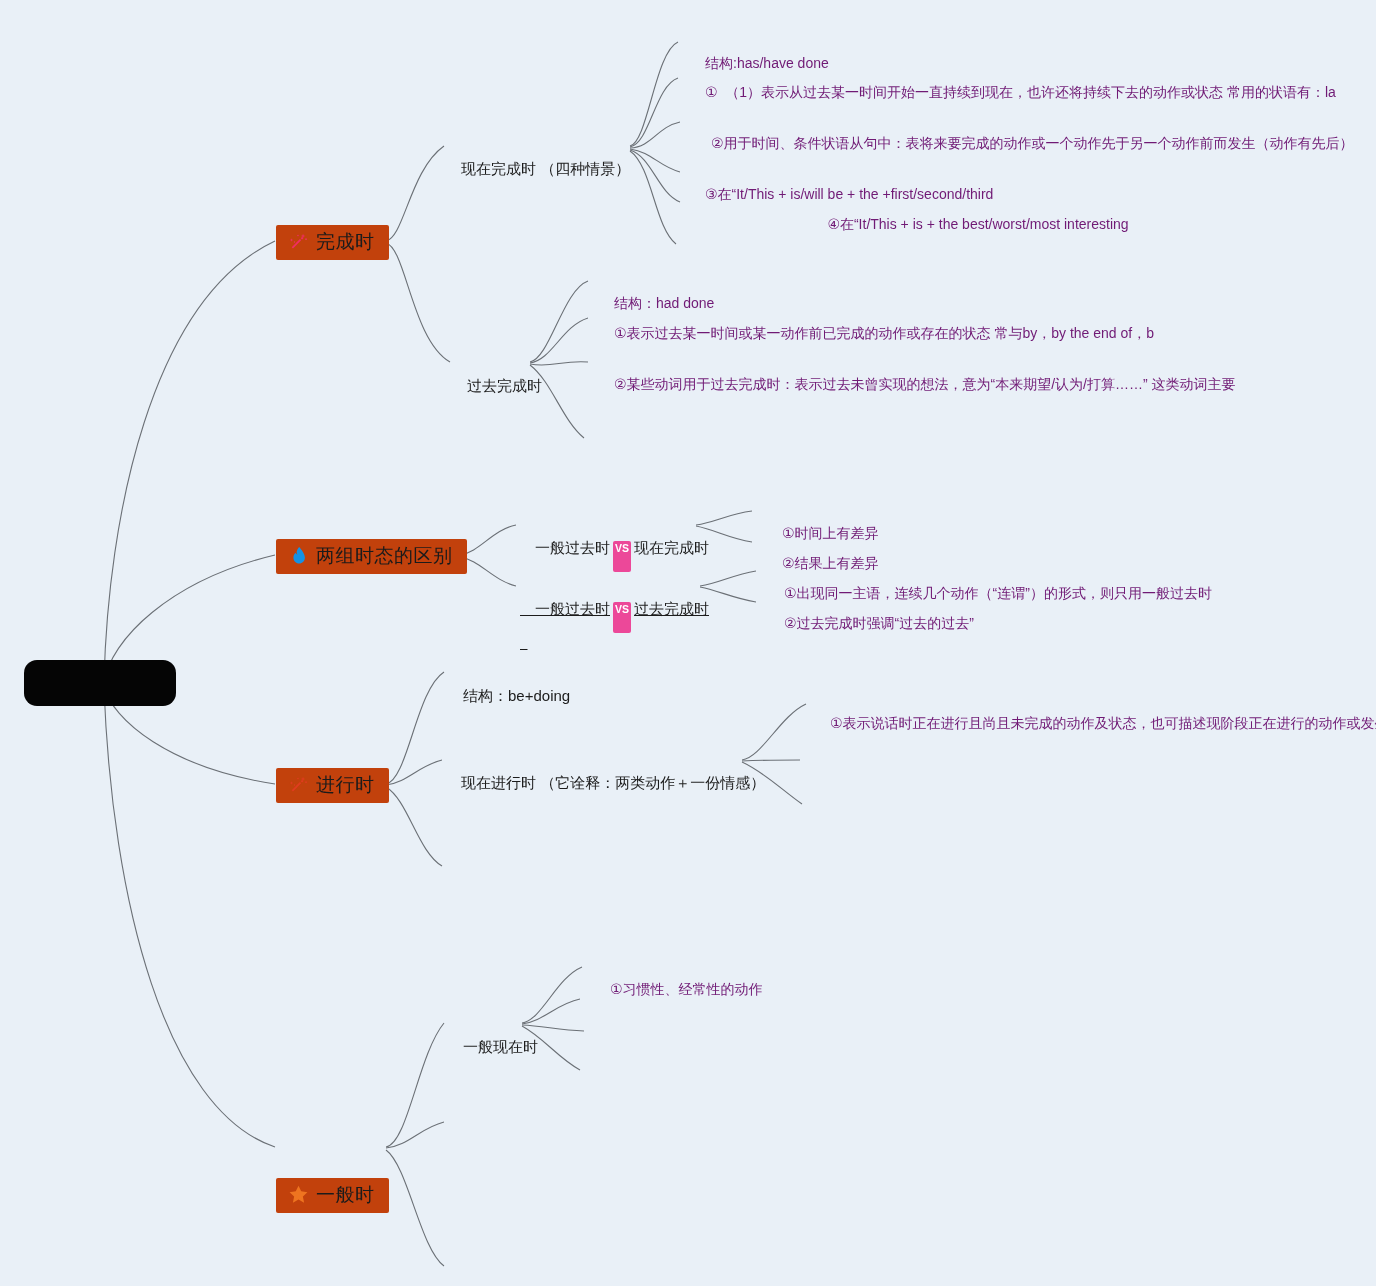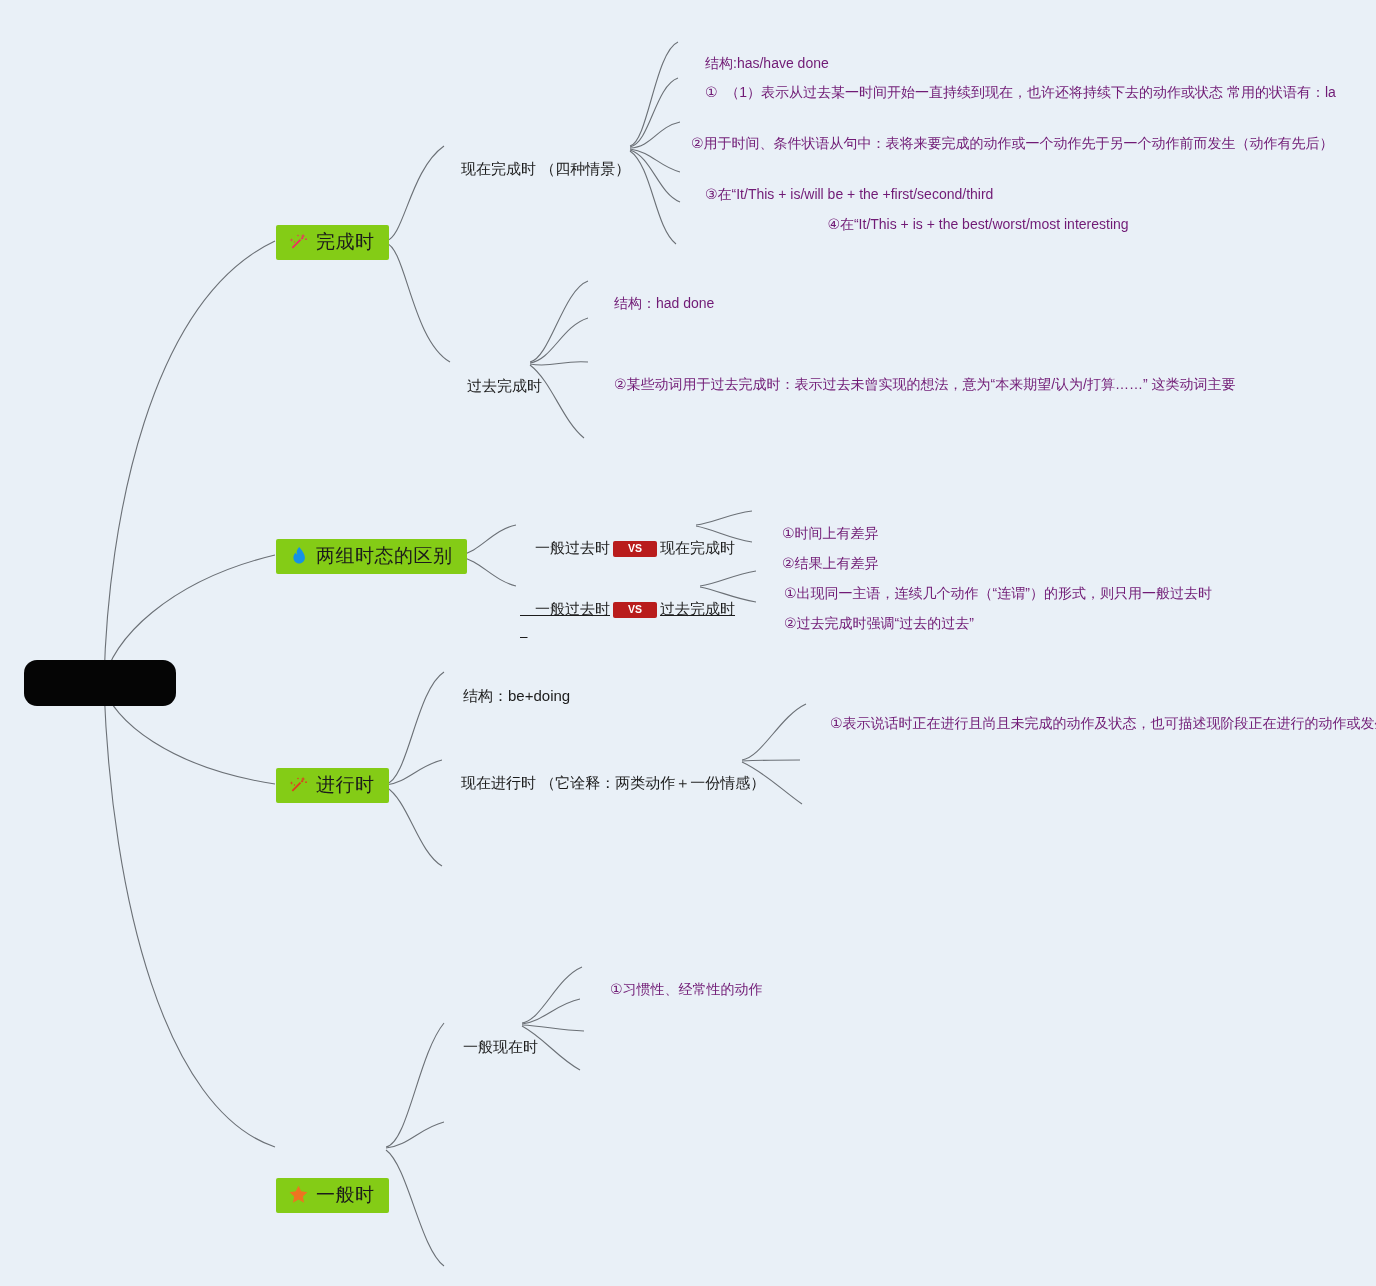--- a/index.html
+++ b/index.html
@@ -40,21 +40,21 @@
     height: 46px;
     left: 24px;
     top: 660px;
   }
 
   
   .chip {
     display: flex;
     align-items: center;
     gap: 7px;
-    background: #84cc16;
+    background: #c2410c;
     padding: 5px 14px 6px 12px;
     border-radius: 2px;
     font-size: 19px;
     color: #1b1b1b;
     line-height: 1.25;
   }
   .chip-label { font-size: 19px; letter-spacing: .5px; }
   .chip-icon {
     width: 21px;
     height: 21px;
@@ -79,28 +79,28 @@
     font-size: 14px;
     color: #701a75;
     line-height: 1.52;
     font-family: "Liberation Serif", "DejaVu Serif", serif;
   }
   .t3 .cn { font-family: "Liberation Sans", "DejaVu Sans", sans-serif; }
 
   
   .vs-badge {
     display: inline-block;
-    background: #b91c1c;
+    background: #ec4899;
     color: #ffffff;
     font-size: 10.5px;
     font-weight: bold;
     font-family: "Liberation Sans", "DejaVu Sans", sans-serif;
     line-height: 14px;
-    height: 16px;
-    padding: 0 15px;
+    height: 31px;
+    padding: 0 2px;
     border-radius: 2px;
     vertical-align: 1px;
     margin: 0 3px;
   }
 </style>
 </head>
 <body>
 
 <div id="canvas">
 
@@ -179,36 +179,39 @@
   <div class="node t2" style="left:446px; top:136px;">
     <span class="cn">现在完成时 （四种情景）</span>
   </div>
 
   <div class="node t3" style="left:691px; top:32px; width:560px;">
     <span class="cn">结构:has/have done</span>
   </div>
   <div class="node t3" style="left:691px; top:61px; width:512px;">
     <span class="cn">①  （1）表示从过去某一时间开始一直持续到现在，也许还将持续下去的动作或状态 常用的状语有：la</span>
   </div>
-  <div class="node t3" style="left:677px; top:112px; width:505px;">
+  <div class="node t3" style="left:697px; top:112px; width:505px;">
     <span class="cn">②用于时间、条件状语从句中：表将来要完成的动作或一个动作先于另一个动作前而发生（动作有先后）</span>
   </div>
   <div class="node t3" style="left:691px; top:163px; width:560px;">
     <span class="cn">③在“It/This + is/will be + the +first/second/third</span>
   </div>
   <div class="node t3" style="left:691px; top:193px; width:560px;text-align:center;">
     <span class="cn">④在“It/This + is + the best/worst/most interesting</span>
   </div>
 
   <div class="node t2" style="left:452px; top:353px;">
     <span class="cn">过去完成时</span>
   </div>
 
   <div class="node t3" style="left:600px; top:272px; width:520px;">
     <span class="cn">结构：had done</span>
+  </div>
+  <div class="node t3" style="left:600px; top:302px; width:504px;">
+    <span class="cn">①表示过去某一时间或某一动作前已完成的动作或存在的状态 常与by，by the end of，b</span>
   </div>
   <div class="node t3" style="left:600px; top:353px; width:500px;text-align:right;">
     <span class="cn">②某些动词用于过去完成时：表示过去未曾实现的想法，意为“本来期望/认为/打算……” 这类动词主要</span>
   </div>
 
   <div class="node chip" style="left:276px; top:539px;">
     <span class="chip-icon">
       <svg viewBox="0 0 24 24" width="20" height="21">
         <path fill="#1592e6" d="M12.2 1.8 C12.2 1.8 9.2 5.4 9.2 8.2 C9.2 9.9 10.1 10.9 10.1 10.9 C10.1 10.9 8.4 9.9 7.6 8.6 C6.2 10.4 5.3 12.3 5.3 14.4 C5.3 18.5 8.4 21.6 12.2 21.6 C16.0 21.6 19.1 18.5 19.1 14.4 C19.1 9.0 12.2 1.8 12.2 1.8 Z"></path>
       </svg>

